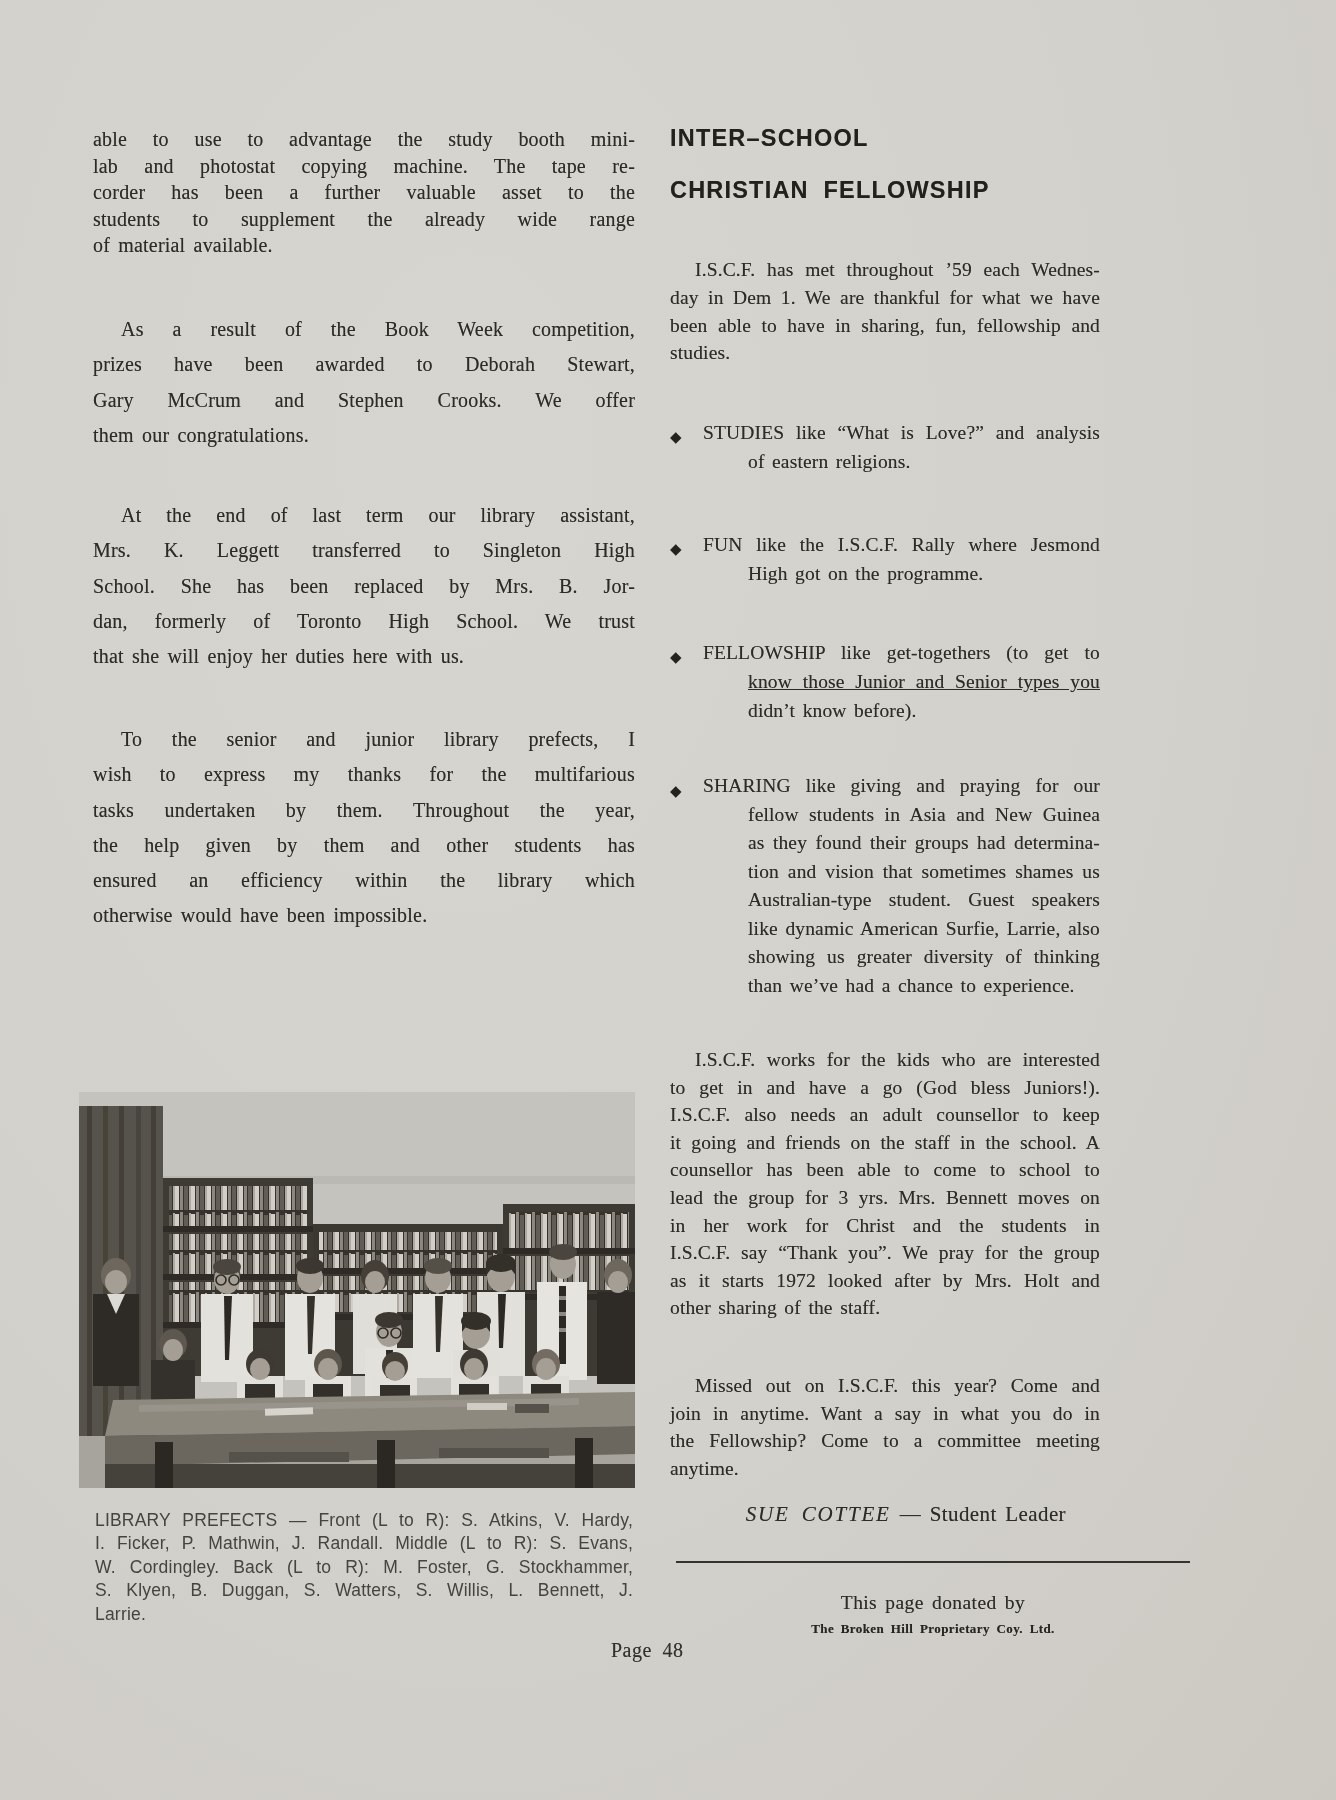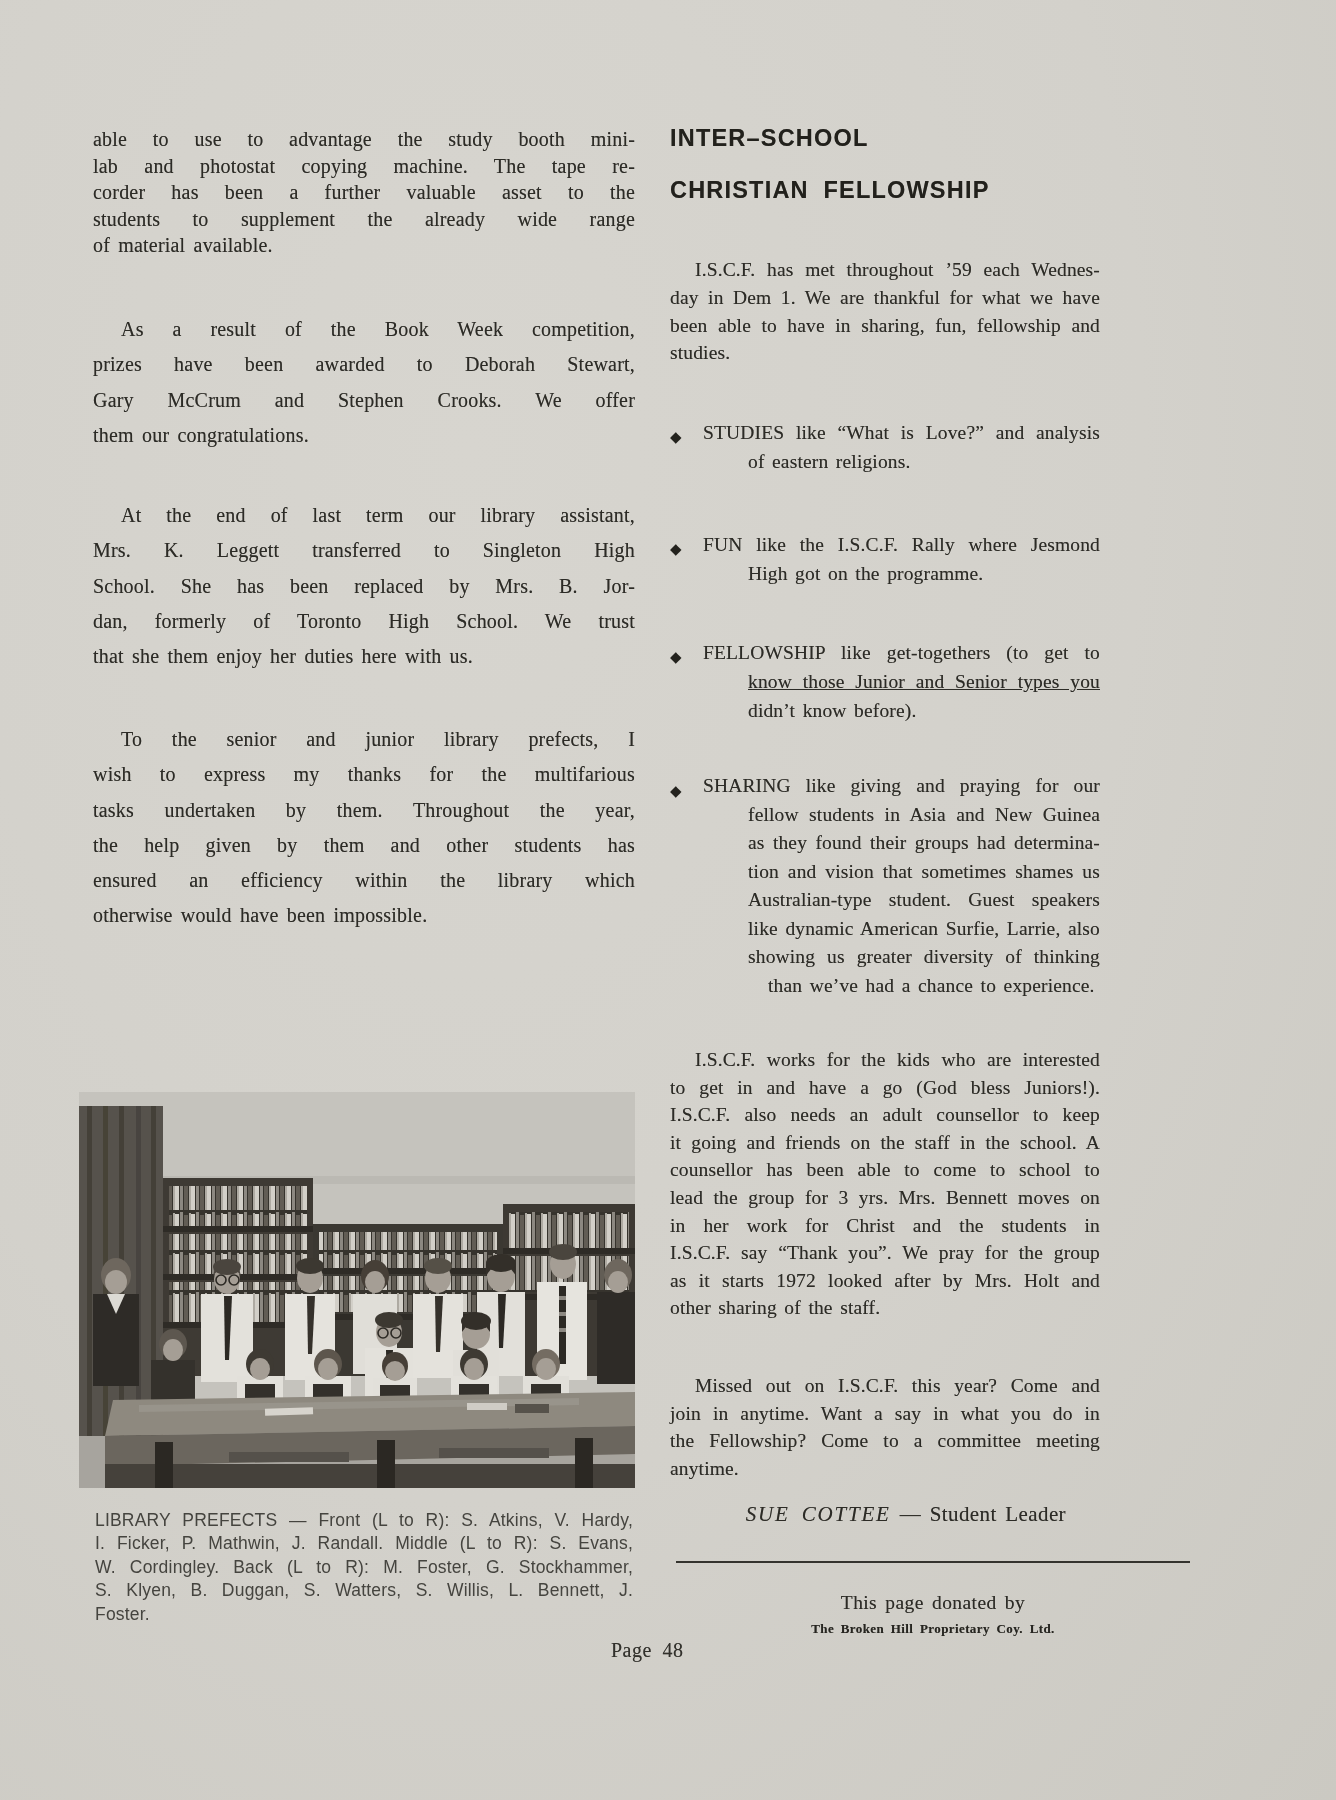--- a/index.html
+++ b/index.html
@@ -70,21 +70,21 @@
       <div class="ln" style="text-indent: 28px; text-align-last: justify;">As a result of the Book Week competition,</div>
       <div class="ln" style="text-align-last: justify;">prizes have been awarded to Deborah Stewart,</div>
       <div class="ln" style="text-align-last: justify;">Gary McCrum and Stephen Crooks. We offer</div>
       <div class="ln" style="text-align-last: left;">them our congratulations.</div>
     </div>
   <div id="p3" class="abs lp">
       <div class="ln" style="text-indent: 28px; text-align-last: justify;">At the end of last term our library assistant,</div>
       <div class="ln" style="text-align-last: justify;">Mrs. K. Leggett transferred to Singleton High</div>
       <div class="ln" style="text-align-last: justify;">School. She has been replaced by Mrs. B. Jor-</div>
       <div class="ln" style="text-align-last: justify;">dan, formerly of Toronto High School. We trust</div>
-      <div class="ln" style="text-align-last: left;">that she them enjoy her duties here with us.</div>
+      <div class="ln" style="text-align-last: left;">that she will enjoy her duties here with us.</div>
     </div>
   <div id="p4" class="abs lp">
       <div class="ln" style="text-indent: 28px; text-align-last: justify;">To the senior and junior library prefects, I</div>
       <div class="ln" style="text-align-last: justify;">wish to express my thanks for the multifarious</div>
       <div class="ln" style="text-align-last: justify;">tasks undertaken by them. Throughout the year,</div>
       <div class="ln" style="text-align-last: justify;">the help given by them and other students has</div>
       <div class="ln" style="text-align-last: justify;">ensured an efficiency within the library which</div>
       <div class="ln" style="text-align-last: left;">otherwise would have been impossible.</div>
     </div>
 
@@ -249,21 +249,21 @@
       <rect x="388" y="311" width="40" height="7" fill="#cfccc5"></rect>
       <rect x="436" y="312" width="34" height="9" fill="#56524b"></rect>
     </svg>
   </div>
 
   <div id="caption" class="abs">
       <div class="ln" style="text-align-last: justify;">LIBRARY PREFECTS — Front (L to R): S. Atkins, V. Hardy,</div>
       <div class="ln" style="text-align-last: justify;">I. Ficker, P. Mathwin, J. Randall. Middle (L to R): S. Evans,</div>
       <div class="ln" style="text-align-last: justify;">W. Cordingley. Back (L to R): M. Foster, G. Stockhammer,</div>
       <div class="ln" style="text-align-last: justify;">S. Klyen, B. Duggan, S. Watters, S. Willis, L. Bennett, J.</div>
-      <div class="ln" style="text-align-last: left;">Foster.</div>
+      <div class="ln" style="text-align-last: left;">Larrie.</div>
     </div>
   <div id="page-num" class="abs">Page 48</div>
 
   <div id="rh1" class="abs rhead">INTER–SCHOOL</div>
   <div id="rh2" class="abs rhead">CHRISTIAN FELLOWSHIP</div>
 
   <div id="intro" class="abs rc">
       <div class="ln" style="text-indent: 25px; text-align-last: justify;">I.S.C.F. has met throughout ’59 each Wednes-</div>
       <div class="ln" style="text-align-last: justify;">day in Dem 1. We are thankful for what we have</div>
       <div class="ln" style="text-align-last: justify;">been able to have in sharing, fun, fellowship and</div>
@@ -295,21 +295,21 @@
   <div id="b4" class="bullet">
     <span class="diamond">◆</span>
     <div class="blines">
         <div class="ln" style="text-align-last: justify;">SHARING like giving and praying for our</div>
         <div class="ln" style="margin-left: 45px; text-align-last: justify;">fellow students in Asia and New Guinea</div>
         <div class="ln" style="margin-left: 45px; text-align-last: justify;">as they found their groups had determina-</div>
         <div class="ln" style="margin-left: 45px; text-align-last: justify;">tion and vision that sometimes shames us</div>
         <div class="ln" style="margin-left: 45px; text-align-last: justify;">Australian-type student. Guest speakers</div>
         <div class="ln" style="margin-left: 45px; text-align-last: justify;">like dynamic American Surfie, Larrie, also</div>
         <div class="ln" style="margin-left: 45px; text-align-last: justify;">showing us greater diversity of thinking</div>
-        <div class="ln" style="margin-left: 65px; text-align-last: left;">than we’ve had a chance to experience.</div>
+        <div class="ln" style="margin-left: 45px; text-align-last: left;">than we’ve had a chance to experience.</div>
       </div>
   </div>
 
   <div id="works" class="abs rc">
       <div class="ln" style="text-indent: 25px; text-align-last: justify;">I.S.C.F. works for the kids who are interested</div>
       <div class="ln" style="text-align-last: justify;">to get in and have a go (God bless Juniors!).</div>
       <div class="ln" style="text-align-last: justify;">I.S.C.F. also needs an adult counsellor to keep</div>
       <div class="ln" style="text-align-last: justify;">it going and friends on the staff in the school. A</div>
       <div class="ln" style="text-align-last: justify;">counsellor has been able to come to school to</div>
       <div class="ln" style="text-align-last: justify;">lead the group for 3 yrs. Mrs. Bennett moves on</div>

